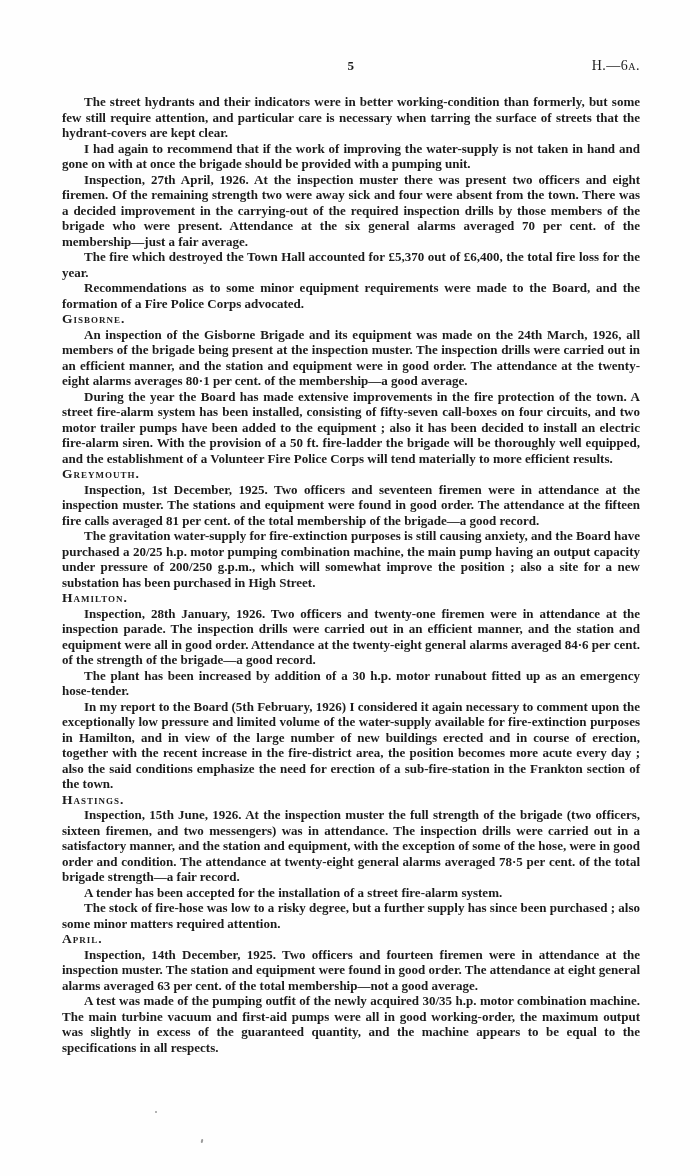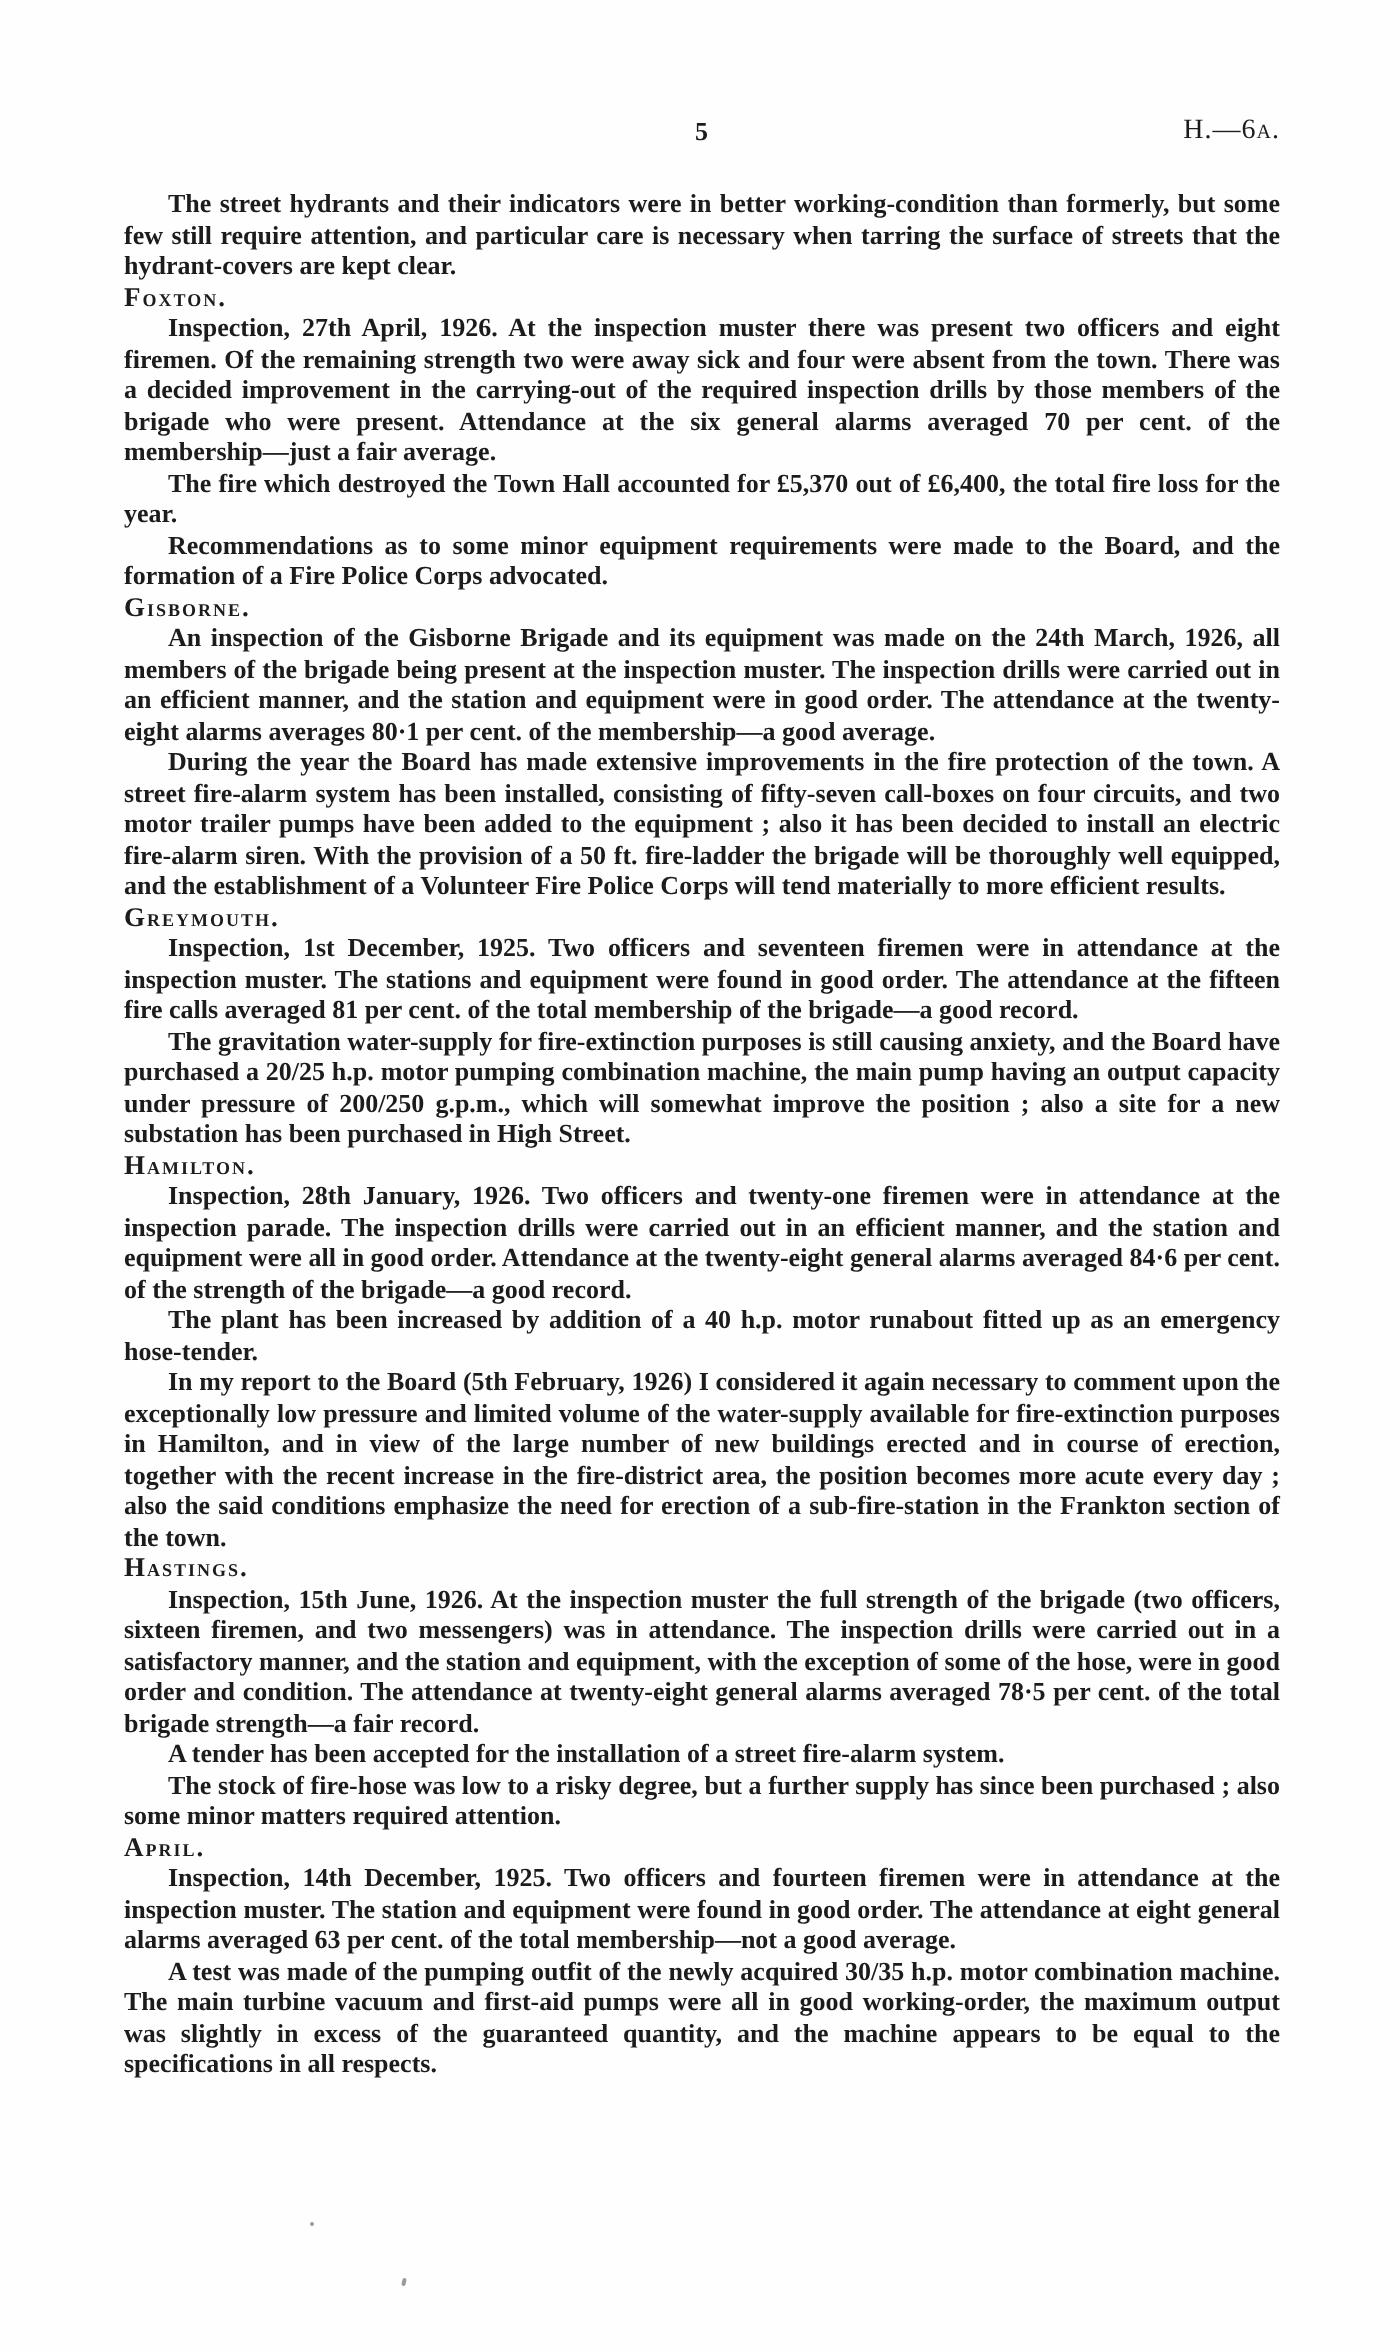--- a/index.html
+++ b/index.html
@@ -69,37 +69,37 @@
 <div class="page">
 
   <div class="page-header">
     <span class="page-number">5</span>
     <span class="doc-ref">H.—6a.</span>
   </div>
 
   <div class="body-text">
 
     <p>The street hydrants and their indicators were in better working-condition than formerly, but some few still require attention, and particular care is necessary when tarring the surface of streets that the hydrant-covers are kept clear.</p>
+    <p>I had again to recommend that if the work of improving the water-supply is not taken in hand and gone on with at once the brigade should be provided with a pumping unit.</p>
 
-    <p class="section-title">Foxton.</p>
     <p>Inspection, 27th April, 1926.  At the inspection muster there was present two officers and eight firemen.  Of the remaining strength two were away sick and four were absent from the town.  There was a decided improvement in the carrying-out of the required inspection drills by those members of the brigade who were present.  Attendance at the six general alarms averaged 70 per cent. of the membership—just a fair average.</p>
     <p>The fire which destroyed the Town Hall accounted for £5,370 out of £6,400, the total fire loss for the year.</p>
     <p>Recommendations as to some minor equipment requirements were made to the Board, and the formation of a Fire Police Corps advocated.</p>
 
     <p class="section-title">Gisborne.</p>
     <p>An inspection of the Gisborne Brigade and its equipment was made on the 24th March, 1926, all members of the brigade being present at the inspection muster.  The inspection drills were carried out in an efficient manner, and the station and equipment were in good order.  The attendance at the twenty-eight alarms averages 80·1 per cent. of the membership—a good average.</p>
     <p>During the year the Board has made extensive improvements in the fire protection of the town. A street fire-alarm system has been installed, consisting of fifty-seven call-boxes on four circuits, and two motor trailer pumps have been added to the equipment ;  also it has been decided to install an electric fire-alarm siren.  With the provision of a 50 ft. fire-ladder the brigade will be thoroughly well equipped, and the establishment of a Volunteer Fire Police Corps will tend materially to more efficient results.</p>
 
     <p class="section-title">Greymouth.</p>
     <p>Inspection, 1st December, 1925.  Two officers and seventeen firemen were in attendance at the inspection muster.  The stations and equipment were found in good order.  The attendance at the fifteen fire calls averaged 81 per cent. of the total membership of the brigade—a good record.</p>
     <p>The gravitation water-supply for fire-extinction purposes is still causing anxiety, and the Board have purchased a 20/25 h.p. motor pumping combination machine, the main pump having an output capacity under pressure of 200/250 g.p.m., which will somewhat improve the position ;  also a site for a new substation has been purchased in High Street.</p>
 
     <p class="section-title">Hamilton.</p>
     <p>Inspection, 28th January, 1926.  Two officers and twenty-one firemen were in attendance at the inspection parade.  The inspection drills were carried out in an efficient manner, and the station and equipment were all in good order.  Attendance at the twenty-eight general alarms averaged 84·6 per cent. of the strength of the brigade—a good record.</p>
-    <p>The plant has been increased by addition of a 40 h.p. motor runabout fitted up as an emergency hose-tender.</p>
+    <p>The plant has been increased by addition of a 30 h.p. motor runabout fitted up as an emergency hose-tender.</p>
     <p>In my report to the Board (5th February, 1926) I considered it again necessary to comment upon the exceptionally low pressure and limited volume of the water-supply available for fire-extinction purposes in Hamilton, and in view of the large number of new buildings erected and in course of erection, together with the recent increase in the fire-district area, the position becomes more acute every day ;  also the said conditions emphasize the need for erection of a sub-fire-station in the Frankton section of the town.</p>
 
     <p class="section-title">Hastings.</p>
     <p>Inspection, 15th June, 1926.  At the inspection muster the full strength of the brigade (two officers, sixteen firemen, and two messengers) was in attendance.  The inspection drills were carried out in a satisfactory manner, and the station and equipment, with the exception of some of the hose, were in good order and condition.  The attendance at twenty-eight general alarms averaged 78·5 per cent. of the total brigade strength—a fair record.</p>
     <p>A tender has been accepted for the installation of a street fire-alarm system.</p>
     <p>The stock of fire-hose was low to a risky degree, but a further supply has since been purchased ; also some minor matters required attention.</p>
 
     <p class="section-title">April.</p>
     <p>Inspection, 14th December, 1925.  Two officers and fourteen firemen were in attendance at the inspection muster.  The station and equipment were found in good order.  The attendance at eight general alarms averaged 63 per cent. of the total membership—not a good average.</p>
     <p>A test was made of the pumping outfit of the newly acquired 30/35 h.p. motor combination machine. The main turbine vacuum and first-aid pumps were all in good working-order, the maximum output was slightly in excess of the guaranteed quantity, and the machine appears to be equal to the specifications in all respects.</p>

